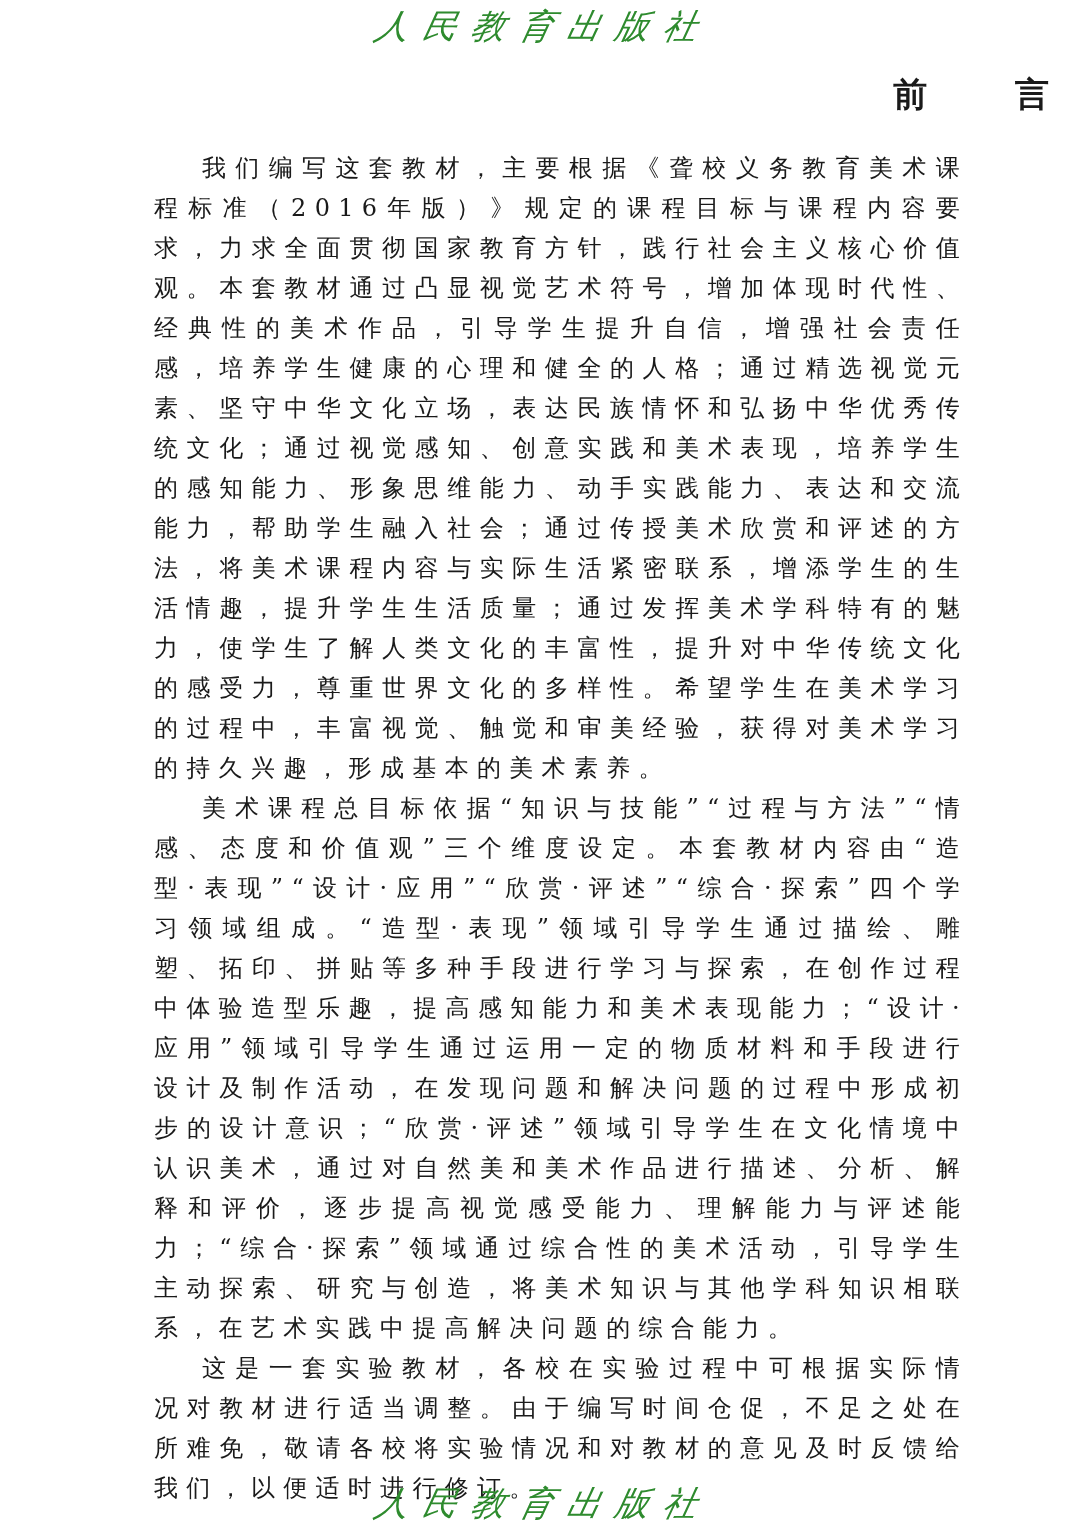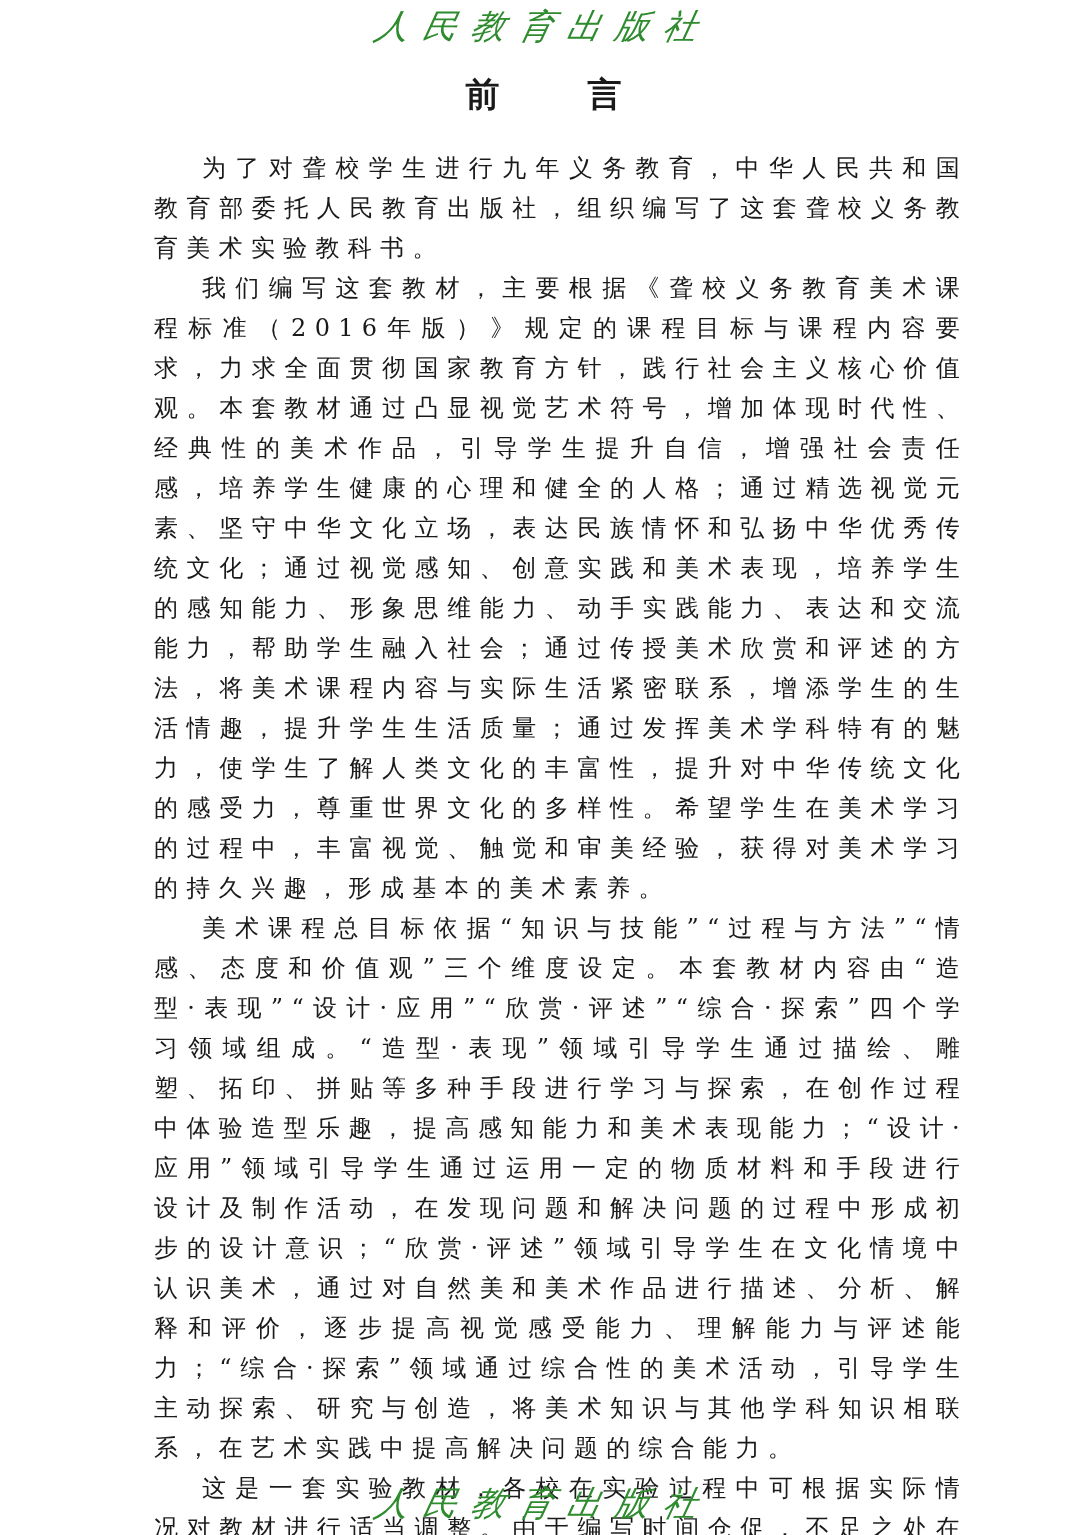--- a/index.html
+++ b/index.html
@@ -12,40 +12,39 @@
     position: absolute; left: 0; width: 1087px; text-align: center;
     color: #2e8b2e;
     font-family: "DejaVu Serif", "Liberation Serif", serif;
     font-style: italic;
     font-size: 34px; letter-spacing: 14px;
     transform: skewX(-12deg);
   }
   .logo.top { top: 4px; }
   .logo.bottom { top: 1481px; }
   .title {
-    position: absolute; top: 72px; left: 0; width: 1087px; text-align: center;
+    position: absolute; top: 72px; left: 0; width: 1087px; text-align: right;
     font-size: 34px; letter-spacing: 38px; text-indent: 38px;
     font-family: "DejaVu Serif", serif; font-weight: bold;
   }
   .content {
     position: absolute; left: 154px; top: 148px; width: 814px;
   }
   .para {
     margin: 0; font-size: 24px; line-height: 40px;
     text-indent: 2em; text-align: justify; letter-spacing: 8.3px;
   }
 </style>
 </head>
 <body>
 
 <div class="logo top">人民教育出版社</div>
 
 <h1 class="title" style="margin:0;">前 言</h1>
 
 <div class="content">
-  <p class="para">为了对聋校学生进行九年义务教育，中华人民共和国教育部委托人民教育出版社，组织编写了这套聋校义务教育美术实验教科书。</p>
   <p class="para">我们编写这套教材，主要根据《聋校义务教育美术课程标准（2016年版）》规定的课程目标与课程内容要求，力求全面贯彻国家教育方针，践行社会主义核心价值观。本套教材通过凸显视觉艺术符号，增加体现时代性、经典性的美术作品，引导学生提升自信，增强社会责任感，培养学生健康的心理和健全的人格；通过精选视觉元素、坚守中华文化立场，表达民族情怀和弘扬中华优秀传统文化；通过视觉感知、创意实践和美术表现，培养学生的感知能力、形象思维能力、动手实践能力、表达和交流能力，帮助学生融入社会；通过传授美术欣赏和评述的方法，将美术课程内容与实际生活紧密联系，增添学生的生活情趣，提升学生生活质量；通过发挥美术学科特有的魅力，使学生了解人类文化的丰富性，提升对中华传统文化的感受力，尊重世界文化的多样性。希望学生在美术学习的过程中，丰富视觉、触觉和审美经验，获得对美术学习的持久兴趣，形成基本的美术素养。</p>
   <p class="para">美术课程总目标依据“知识与技能”“过程与方法”“情感、态度和价值观”三个维度设定。本套教材内容由“造型·表现”“设计·应用”“欣赏·评述”“综合·探索”四个学习领域组成。“造型·表现”领域引导学生通过描绘、雕塑、拓印、拼贴等多种手段进行学习与探索，在创作过程中体验造型乐趣，提高感知能力和美术表现能力；“设计·应用”领域引导学生通过运用一定的物质材料和手段进行设计及制作活动，在发现问题和解决问题的过程中形成初步的设计意识；“欣赏·评述”领域引导学生在文化情境中认识美术，通过对自然美和美术作品进行描述、分析、解释和评价，逐步提高视觉感受能力、理解能力与评述能力；“综合·探索”领域通过综合性的美术活动，引导学生主动探索、研究与创造，将美术知识与其他学科知识相联系，在艺术实践中提高解决问题的综合能力。</p>
   <p class="para">这是一套实验教材，各校在实验过程中可根据实际情况对教材进行适当调整。由于编写时间仓促，不足之处在所难免，敬请各校将实验情况和对教材的意见及时反馈给我们，以便适时进行修订。</p>
 
 </div>
 
 <div class="logo bottom">人民教育出版社</div>
 
 </body></html>

